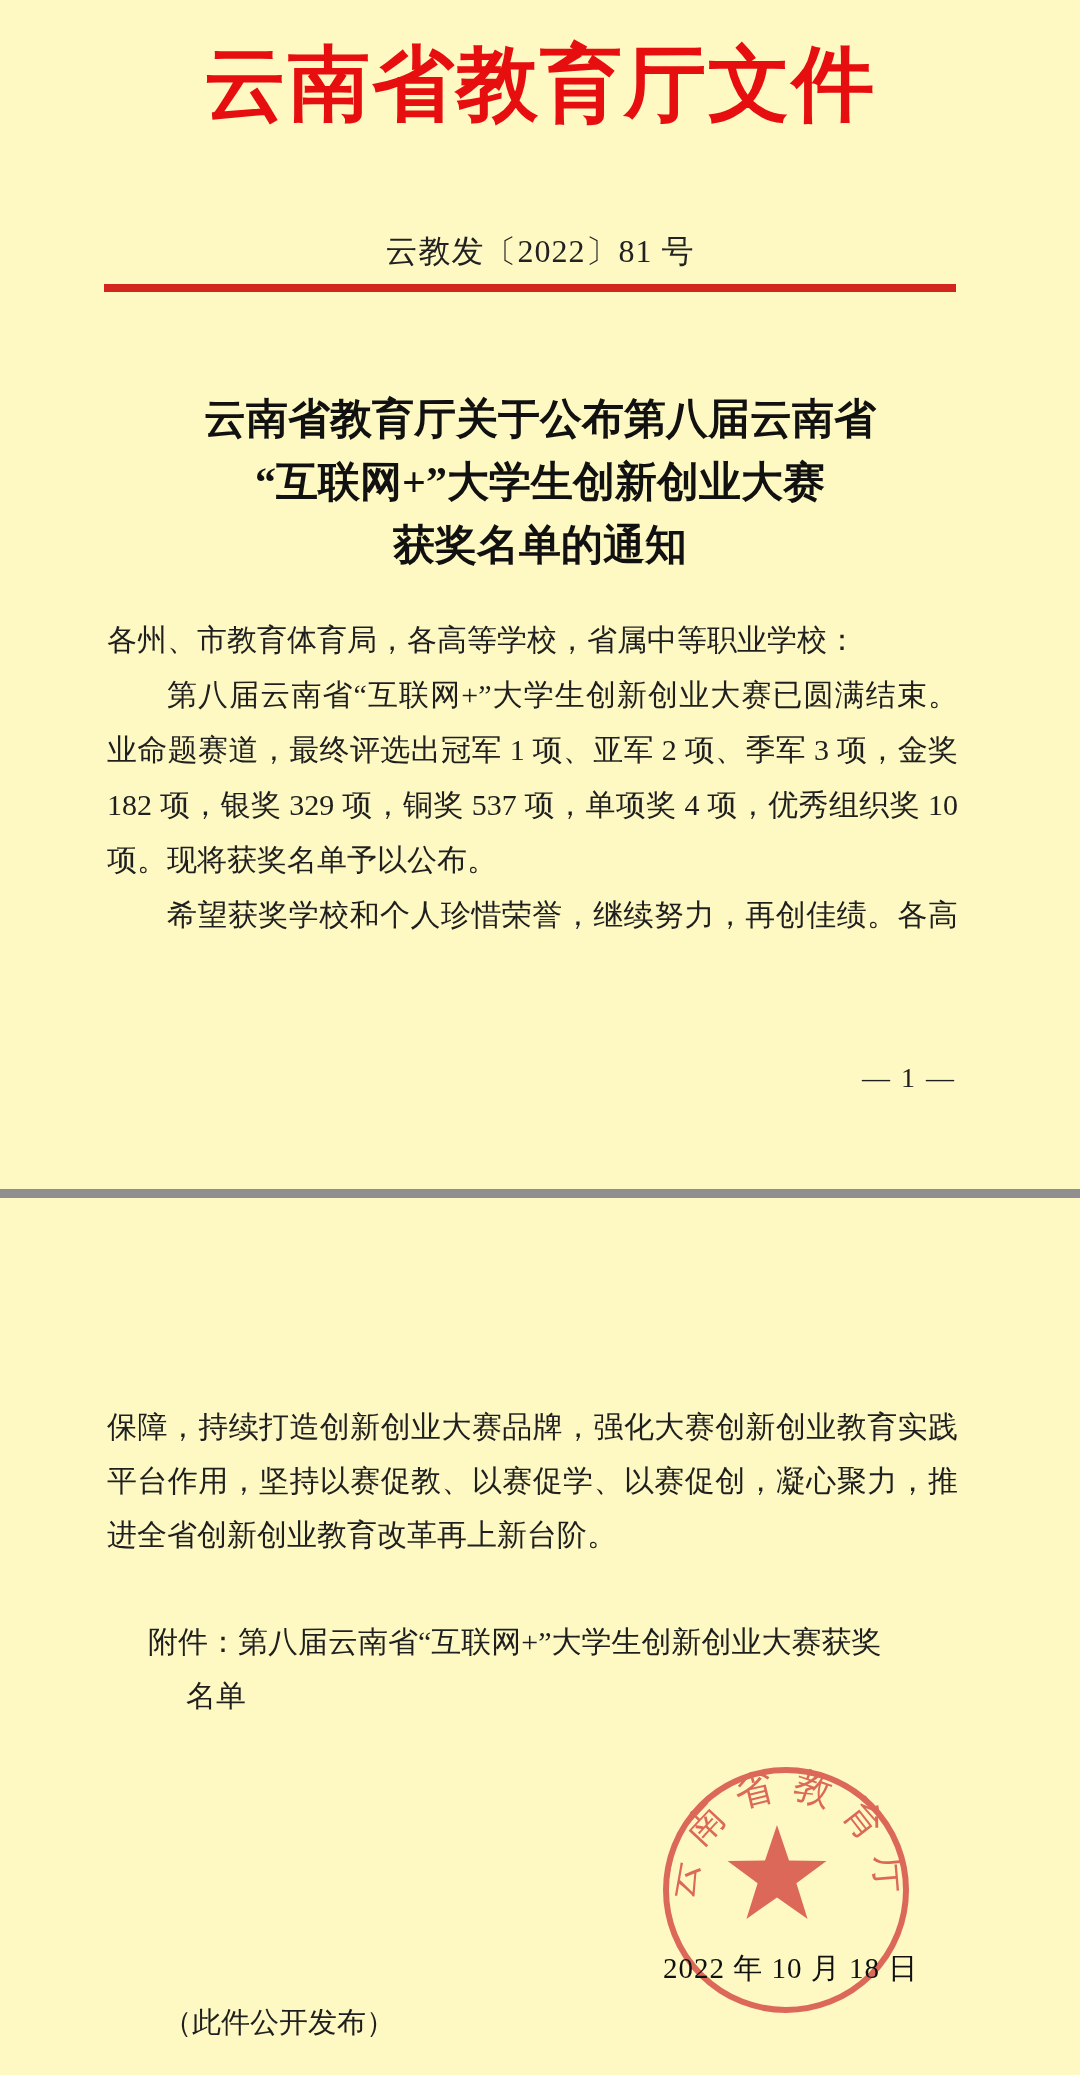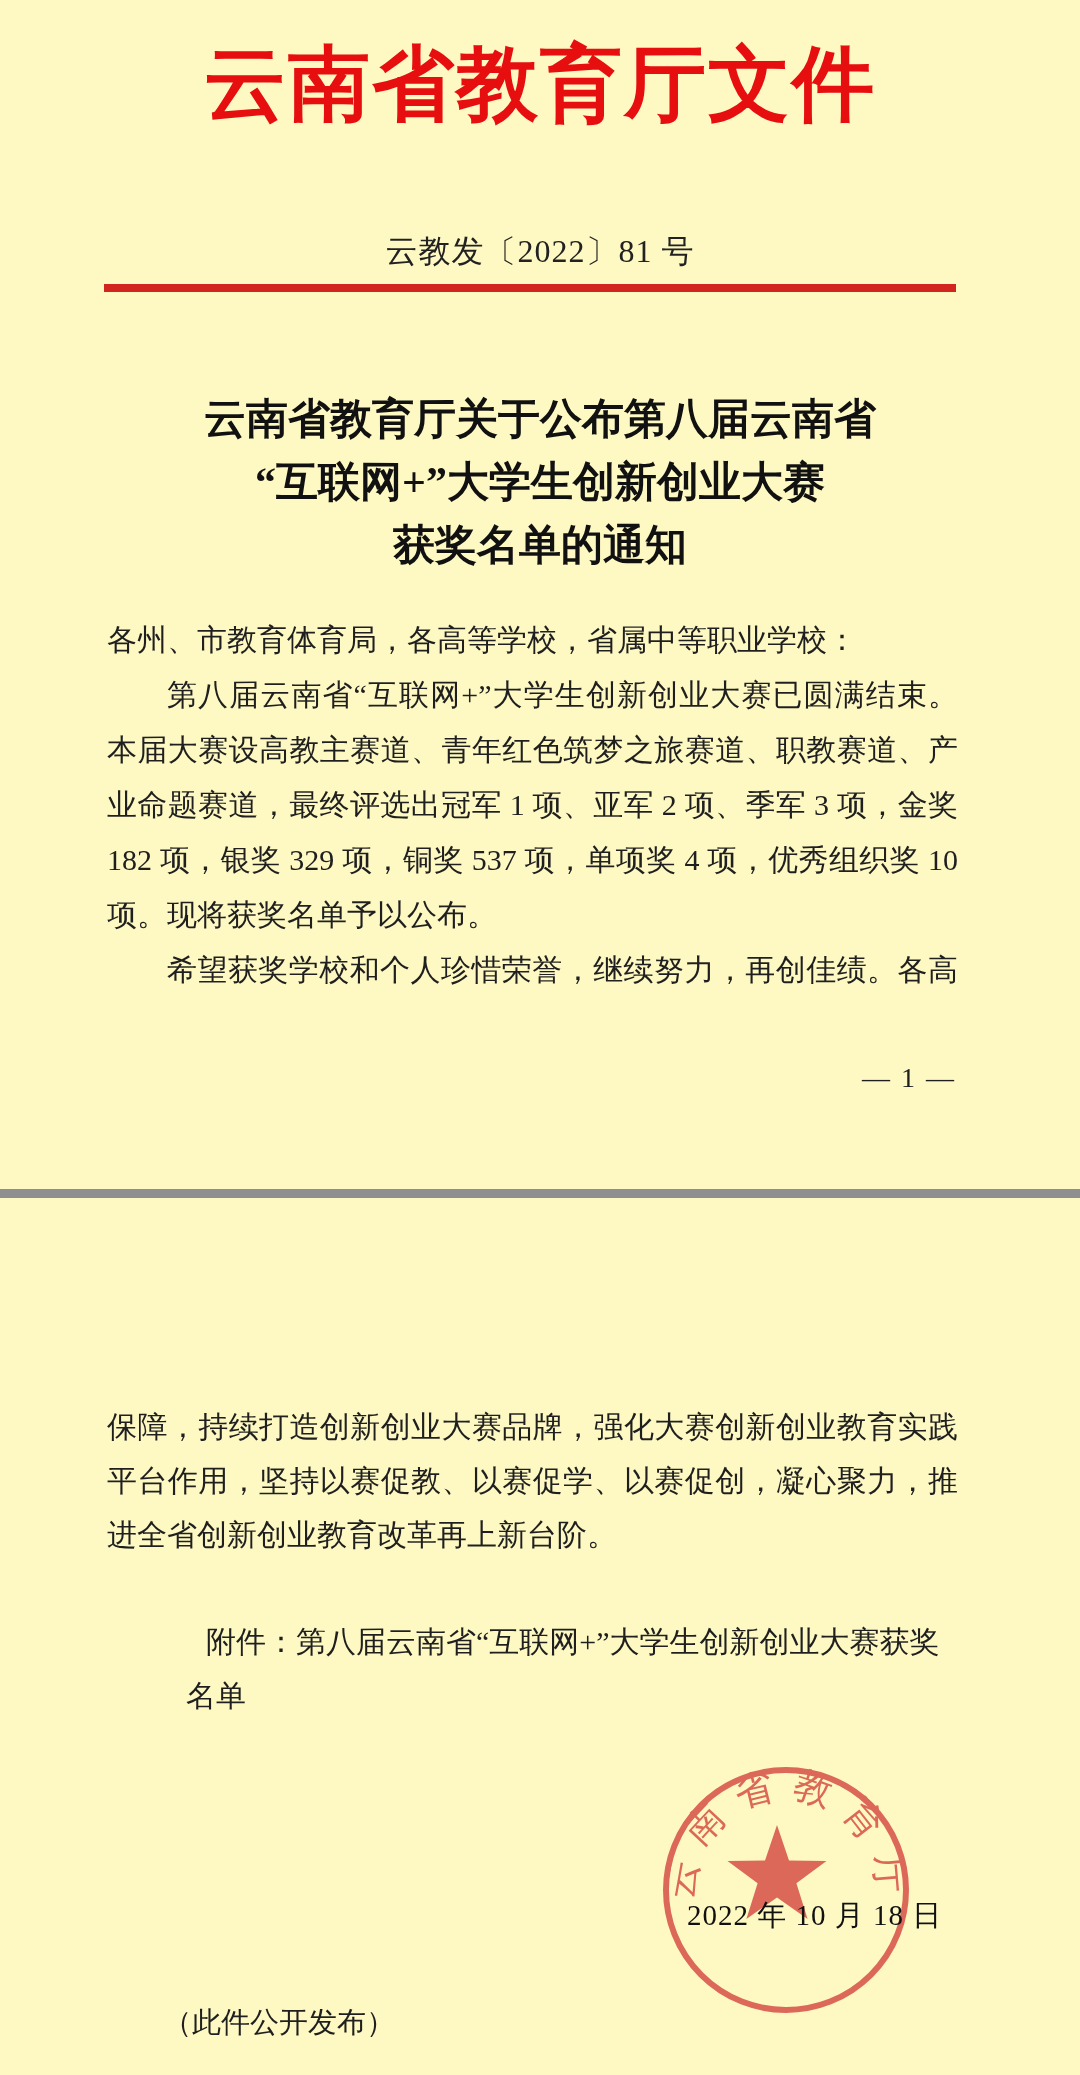--- a/index.html
+++ b/index.html
@@ -94,40 +94,39 @@
   }
   .attachment {
     position: absolute;
     left: 107px;
     top: 1615px;
     width: 851px;
     font-size: 30px;
     line-height: 54px;
     color: #1f1f1f;
   }
-  .attachment .att-1 { margin-left: 99px; white-space: nowrap; }
+  .attachment .att-1 { margin-left: 41px; white-space: nowrap; }
   .attachment .att-2 { margin-left: 79px; white-space: nowrap; }
   .seal {
     position: absolute;
     left: 656px;
     top: 1760px;
     width: 260px;
     height: 260px;
     opacity: 0.88;
   }
   .sign-date {
     position: absolute;
     left: 663px;
-    top: 1896px;
+    top: 1949px;
     font-size: 29px;
     letter-spacing: 1px;
     color: #111111;
     white-space: nowrap;
     z-index: 5;
-    margin-left: 24px;
   }
   .footer-note {
     position: absolute;
     left: 163px;
     top: 2003px;
     font-size: 29px;
     color: #1f1f1f;
     white-space: nowrap;
   }
 </style>
@@ -142,21 +141,20 @@
 
   <div class="doc-title">
     <div>云南省教育厅关于公布第八届云南省</div>
     <div>“互联网+”大学生创新创业大赛</div>
     <div>获奖名单的通知</div>
   </div>
 
   <div class="bodyblock body1">
     <div class="line">各州、市教育体育局，各高等学校，省属中等职业学校：</div>
     <div class="line indent fill">第八届云南省“互联网+”大学生创新创业大赛已圆满结束。</div>
-    <div class="line fill">本届大赛设高教主赛道、青年红色筑梦之旅赛道、职教赛道、产</div>
     <div class="line fill">业命题赛道，最终评选出冠军 1 项、亚军 2 项、季军 3 项，金奖</div>
     <div class="line fill">182 项，银奖 329 项，铜奖 537 项，单项奖 4 项，优秀组织奖 10</div>
     <div class="line">项。现将获奖名单予以公布。</div>
     <div class="line indent fill">希望获奖学校和个人珍惜荣誉，继续努力，再创佳绩。各高</div>
   </div>
 
   <div class="page-no">— 1 —</div>
 
   <div class="page-divider"></div>
 

